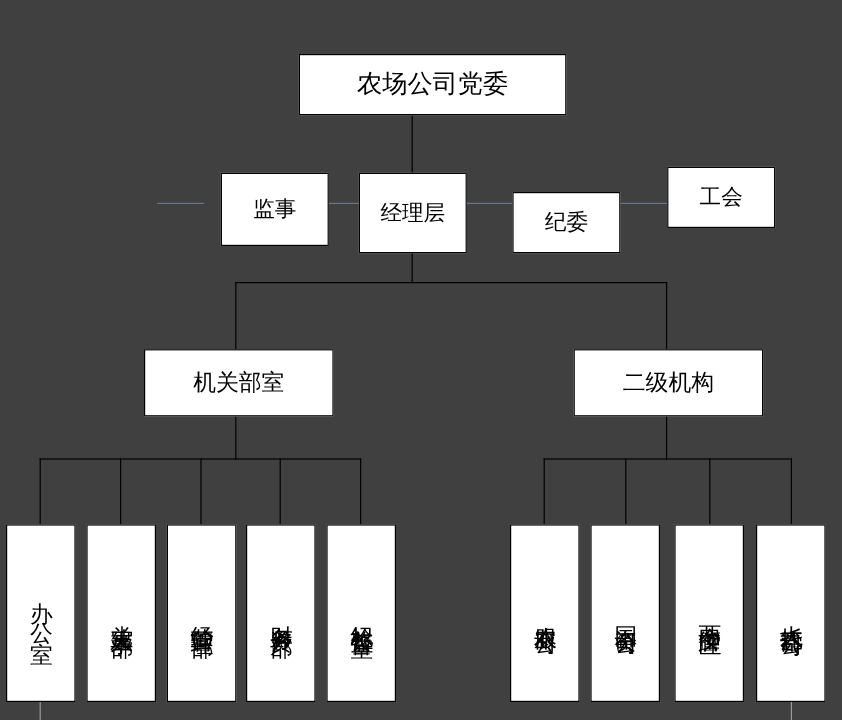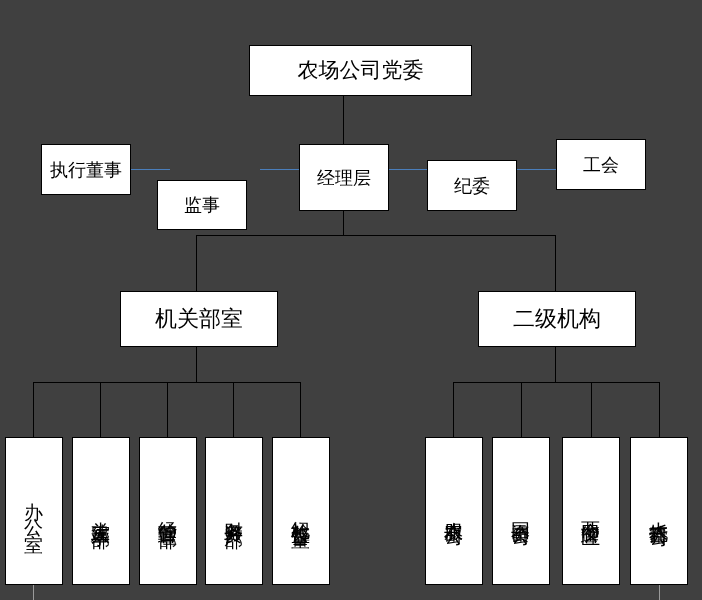--- a/index.html
+++ b/index.html
@@ -50,21 +50,21 @@
     letter-spacing: 2px;
     line-height: 1;
     white-space: nowrap;
   }
   .node.vert.spaced .node-label {
     letter-spacing: 16px;
   }
 
   .t-root   { font-size: 21px; }
   .t-row2   { font-size: 18px; }
-  .t-mid    { font-size: 22px; }
+  .t-mid    { font-size: 19px; }
   .t-leaf   { font-size: 19px; }
 
   
   .ln {
     position: absolute;
     background: #000000;
     z-index: 1;
   }
   .ln.v { width: 1.4px; }
   .ln.h { height: 1.4px; }
@@ -103,24 +103,21 @@
   <div class="ln v" style="left:591px; top:382px; height:55px;"></div>
   <div class="ln v" style="left:659px; top:382px; height:55px;"></div>
 
   <div class="ln v grey" style="left:33px; top:585px; height:15px;"></div>
   <div class="ln v grey" style="left:659px; top:585px; height:15px;"></div>
 
   <div class="node horiz t-root" style="left:249px; top:45px; width:223px; height:51px;">
     <span class="node-label">农场公司党委</span>
   </div>
 
-  <div class="node horiz t-row2" style="left:41px; top:144px; width:90px; height:51px;">
-    <span class="node-label">执行董事</span>
-  </div>
-  <div class="node horiz t-row2" style="left:157px; top:144px; width:90px; height:50px;margin-top:36px;">
+  <div class="node horiz t-row2" style="left:184px; top:144px; width:90px; height:61px;">
     <span class="node-label">监事</span>
   </div>
   <div class="node horiz t-row2" style="left:299px; top:144px; width:90px; height:67px;">
     <span class="node-label">经理层</span>
   </div>
   <div class="node horiz t-row2" style="left:427px; top:144px; width:90px; height:51px;margin-top:16px;">
     <span class="node-label">纪委</span>
   </div>
   <div class="node horiz t-row2" style="left:556px; top:139px; width:90px; height:51px;">
     <span class="node-label">工会</span>

